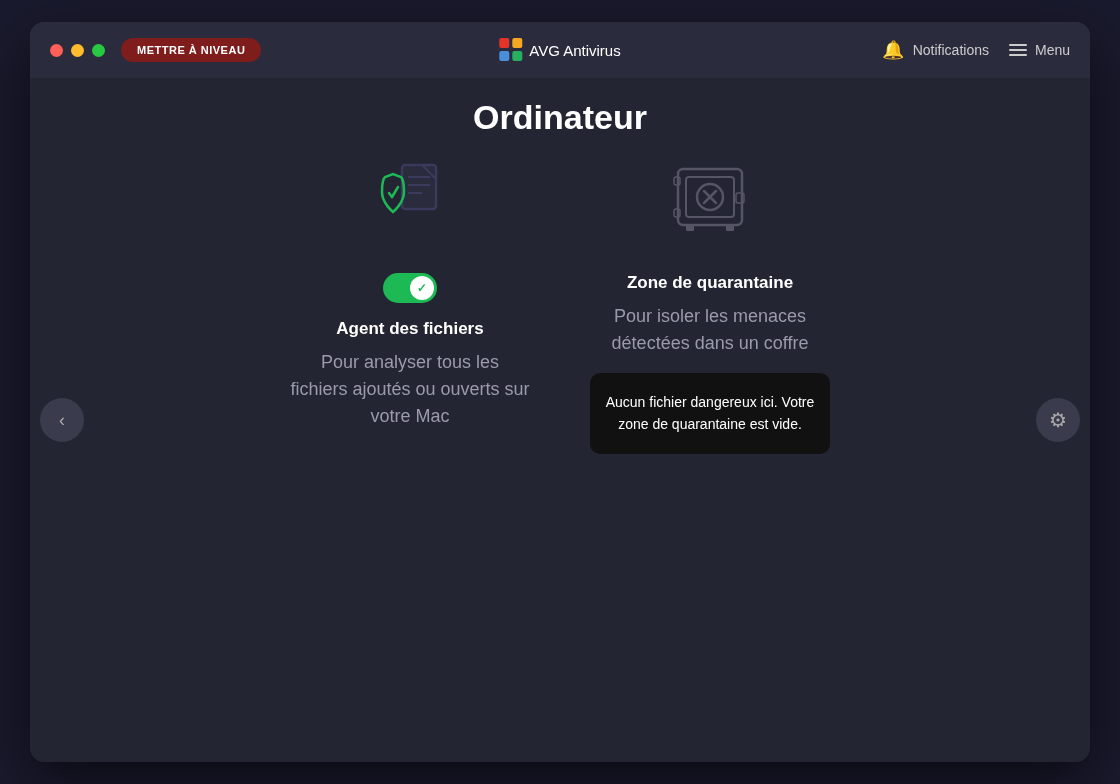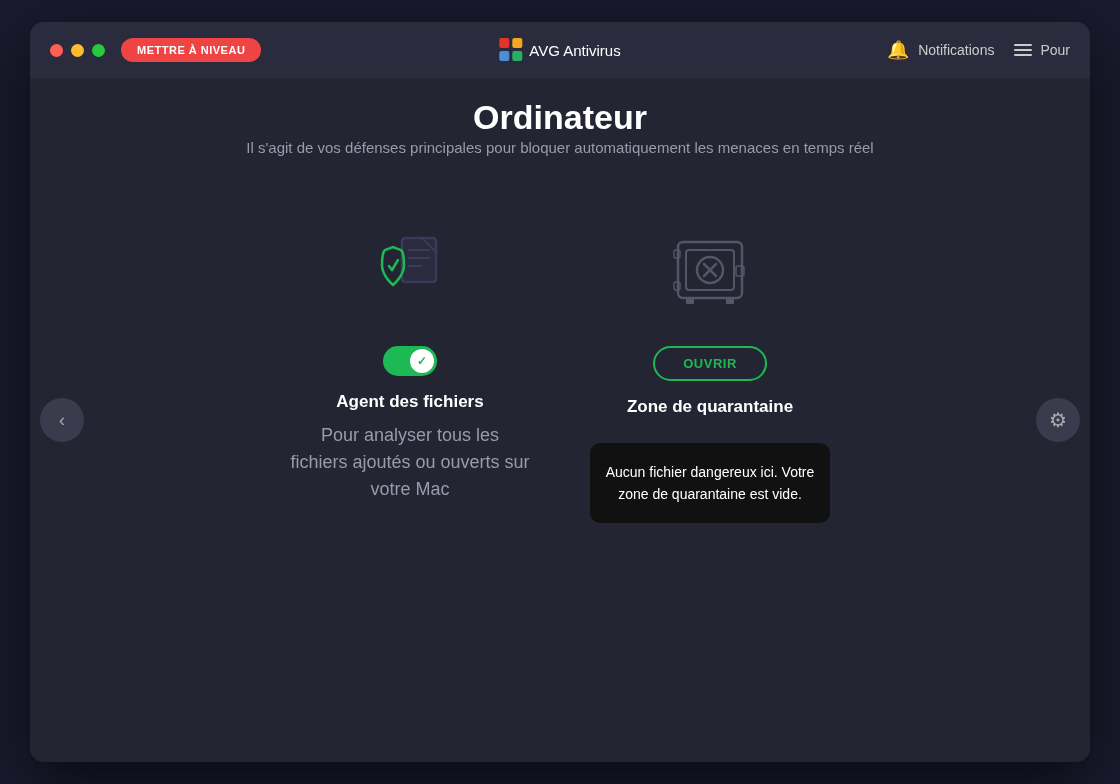--- a/index.html
+++ b/index.html
@@ -38,21 +38,21 @@
     }
     .traffic-light {
       width: 13px;
       height: 13px;
       border-radius: 50%;
     }
     .tl-red { background: #ff5f57; }
     .tl-yellow { background: #ffbd2e; }
     .tl-green { background: #28c840; }
     .upgrade-btn {
-      background: #ef4444;
+      background: #7f1d1d;
       color: white;
       border: none;
       border-radius: 20px;
       padding: 6px 16px;
       font-size: 11px;
       font-weight: 700;
       letter-spacing: 0.5px;
       cursor: pointer;
       margin-left: 16px;
       text-transform: uppercase;
@@ -310,37 +310,36 @@
       <button class="notif-btn">
         <span class="bell-icon">🔔</span>
         <span>Notifications</span>
       </button>
       <button class="menu-btn">
         <div class="hamburger">
           <span></span>
             <span></span>
             <span></span>
         </div>
-        <span>Pour</span>
+        <span>Menu</span>
       </button>
     </div>
   </div>
 
   <div class="main-content">
 
     <button class="back-btn">
       <span>‹</span>
     </button>
 
     <button class="settings-btn">
       <span>⚙</span>
     </button>
 
     <h1 class="page-title">Ordinateur</h1>
-    <p class="page-subtitle">Il s'agit de vos défenses principales pour bloquer automatiquement les menaces en temps réel</p>
 
     <div class="cards-row">
 
       <div class="card">
         <div class="card-icon shield-file-icon">
           <svg viewBox="0 0 100 100" fill="none" xmlns="http://www.w3.org/2000/svg">
 
             <rect x="42" y="18" width="34" height="44" rx="3" stroke="#3a3a5c" stroke-width="2.5" fill="#2a2b3d"></rect>
             <line x1="48" y1="30" x2="70" y2="30" stroke="#3a3a5c" stroke-width="2"></line>
             <line x1="48" y1="38" x2="70" y2="38" stroke="#3a3a5c" stroke-width="2"></line>
@@ -378,20 +377,20 @@
 
             <rect x="14" y="30" width="6" height="8" rx="2" stroke="#555566" stroke-width="1.5" fill="none"></rect>
             <rect x="14" y="62" width="6" height="8" rx="2" stroke="#555566" stroke-width="1.5" fill="none"></rect>
 
             <rect x="76" y="46" width="8" height="10" rx="2" stroke="#555566" stroke-width="1.5" fill="none"></rect>
 
             <rect x="26" y="78" width="8" height="6" rx="1" fill="#555566"></rect>
             <rect x="66" y="78" width="8" height="6" rx="1" fill="#555566"></rect>
           </svg>
         </div>
-        <button class="ouvrir-btn">OUVRIR</button>
         <div class="card-title">Zone de quarantaine</div>
+        <div class="card-desc">Pour isoler les menaces détectées dans un coffre</div>
         <div class="tooltip">Aucun fichier dangereux ici. Votre zone de quarantaine est vide.</div>
       </div>
 
     </div>
   </div>
 </div>
 
 </body></html>

